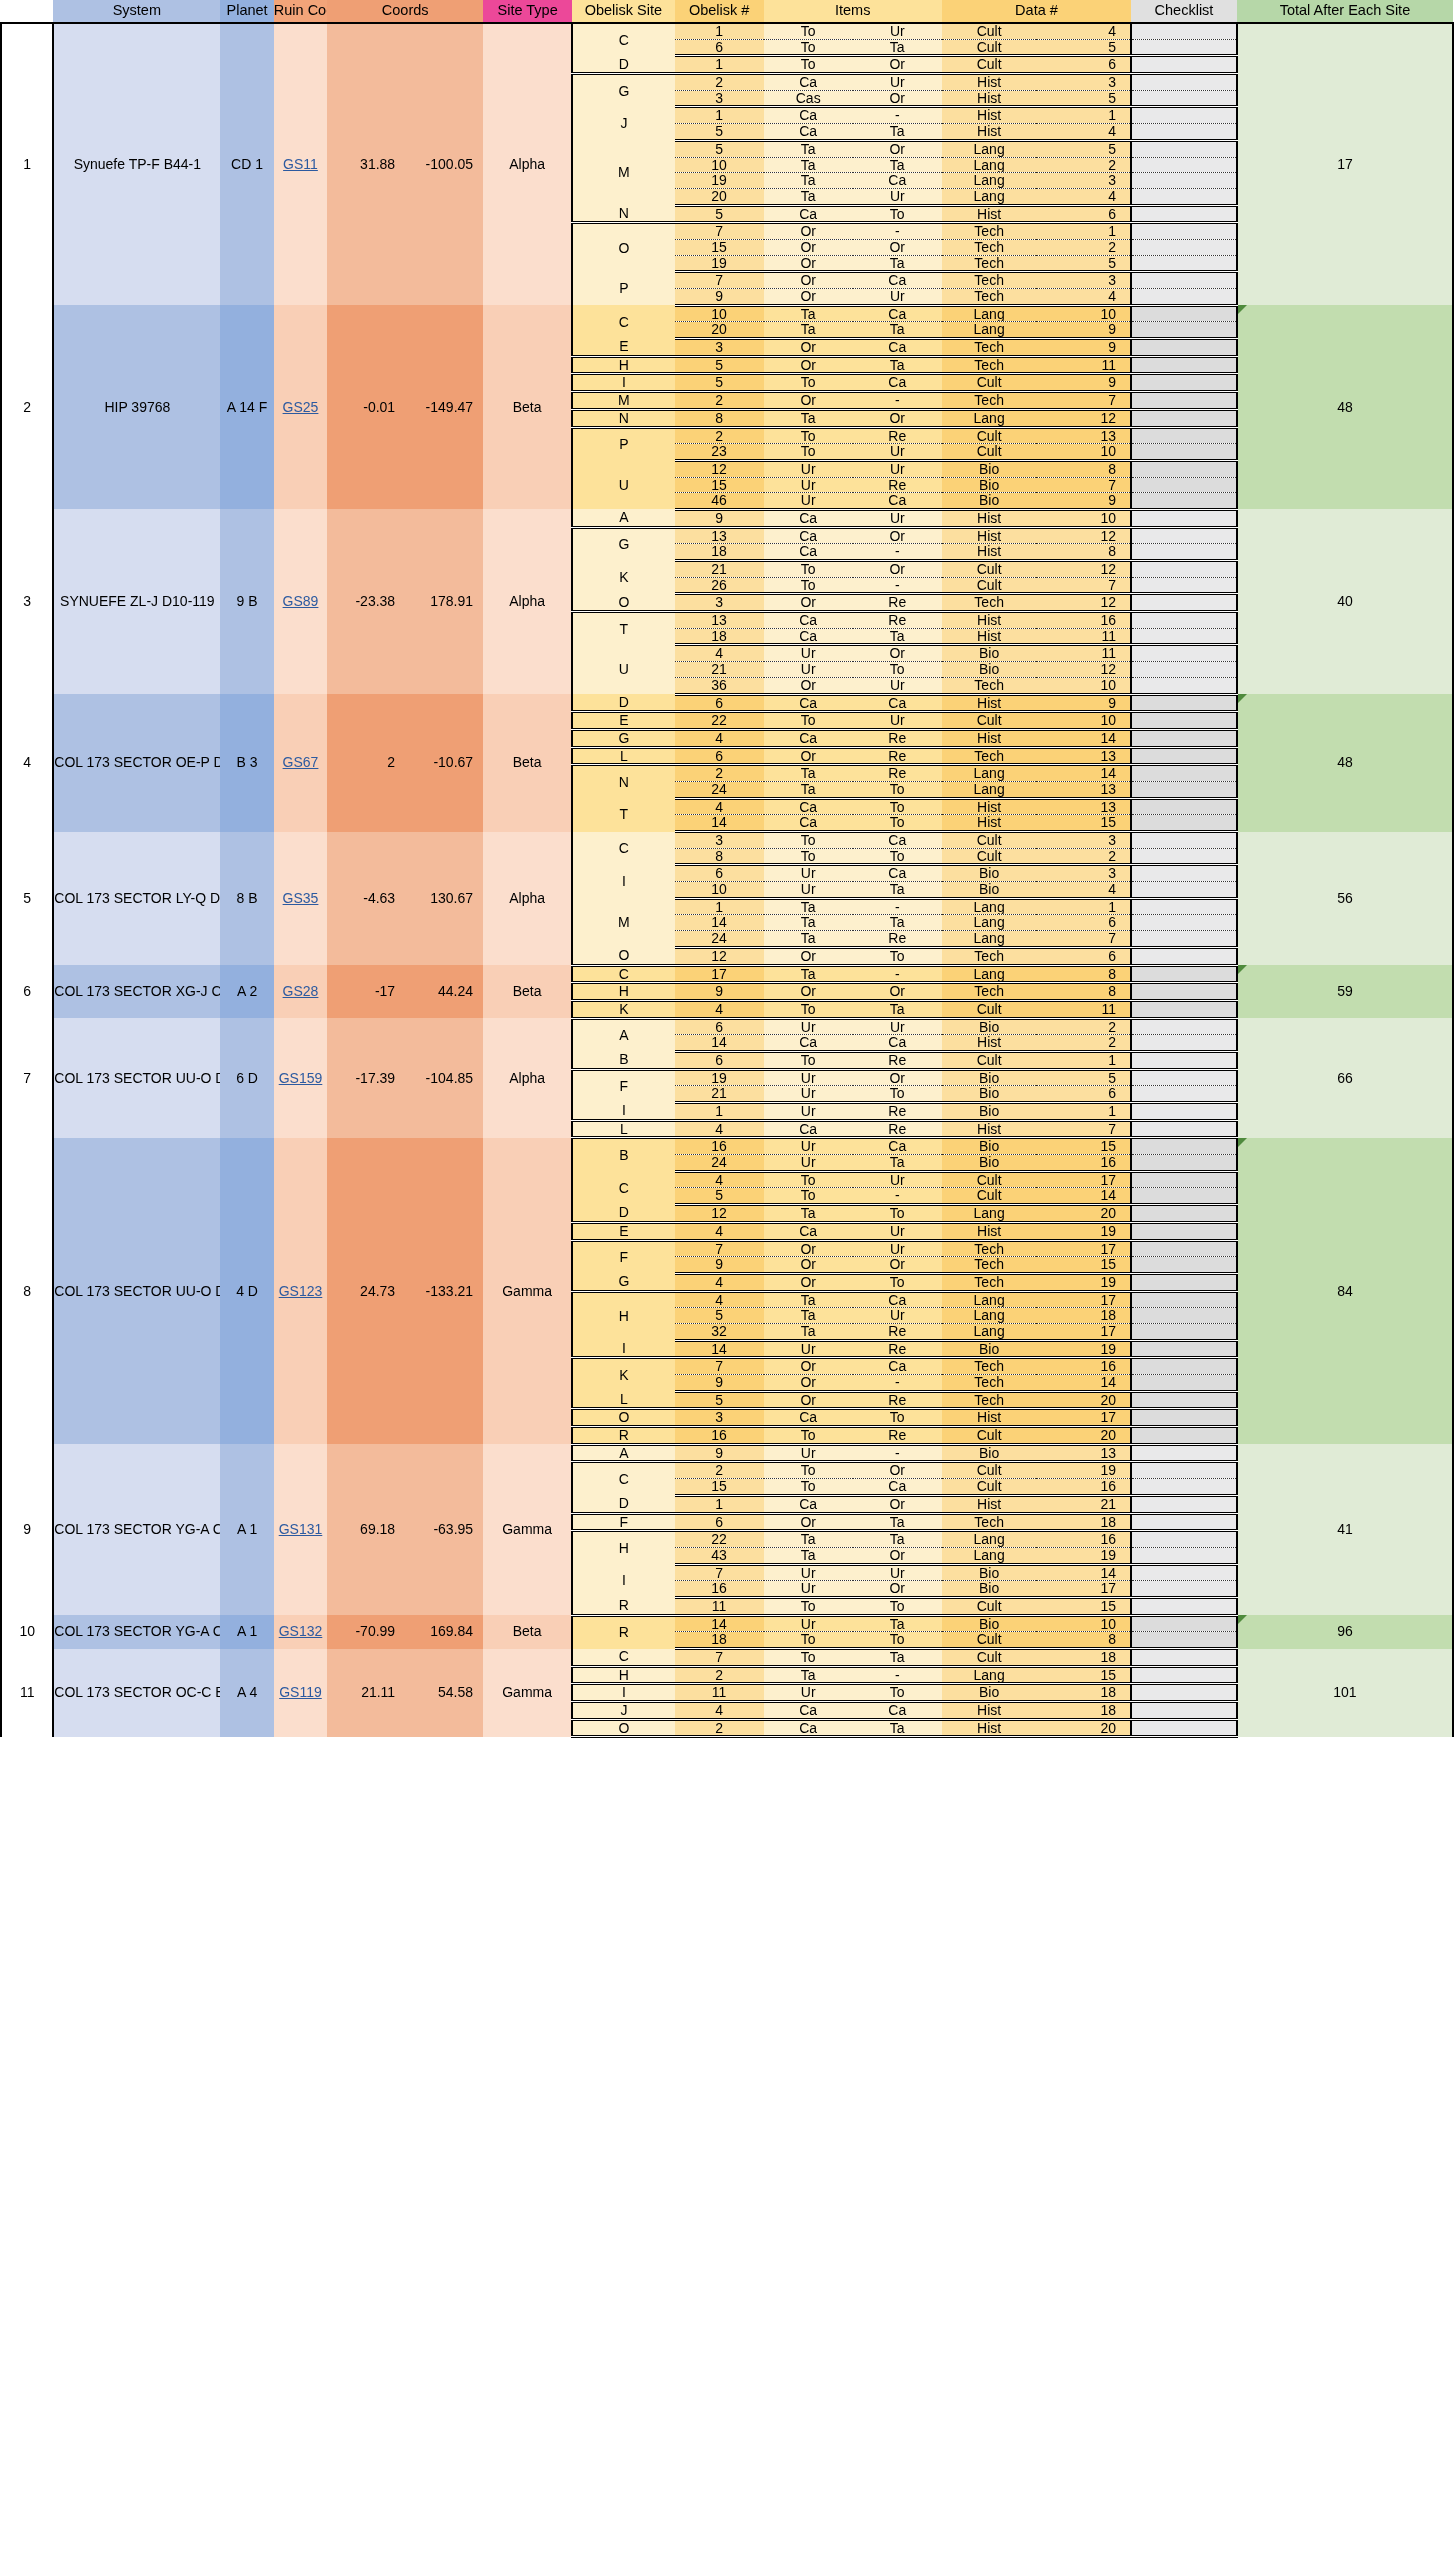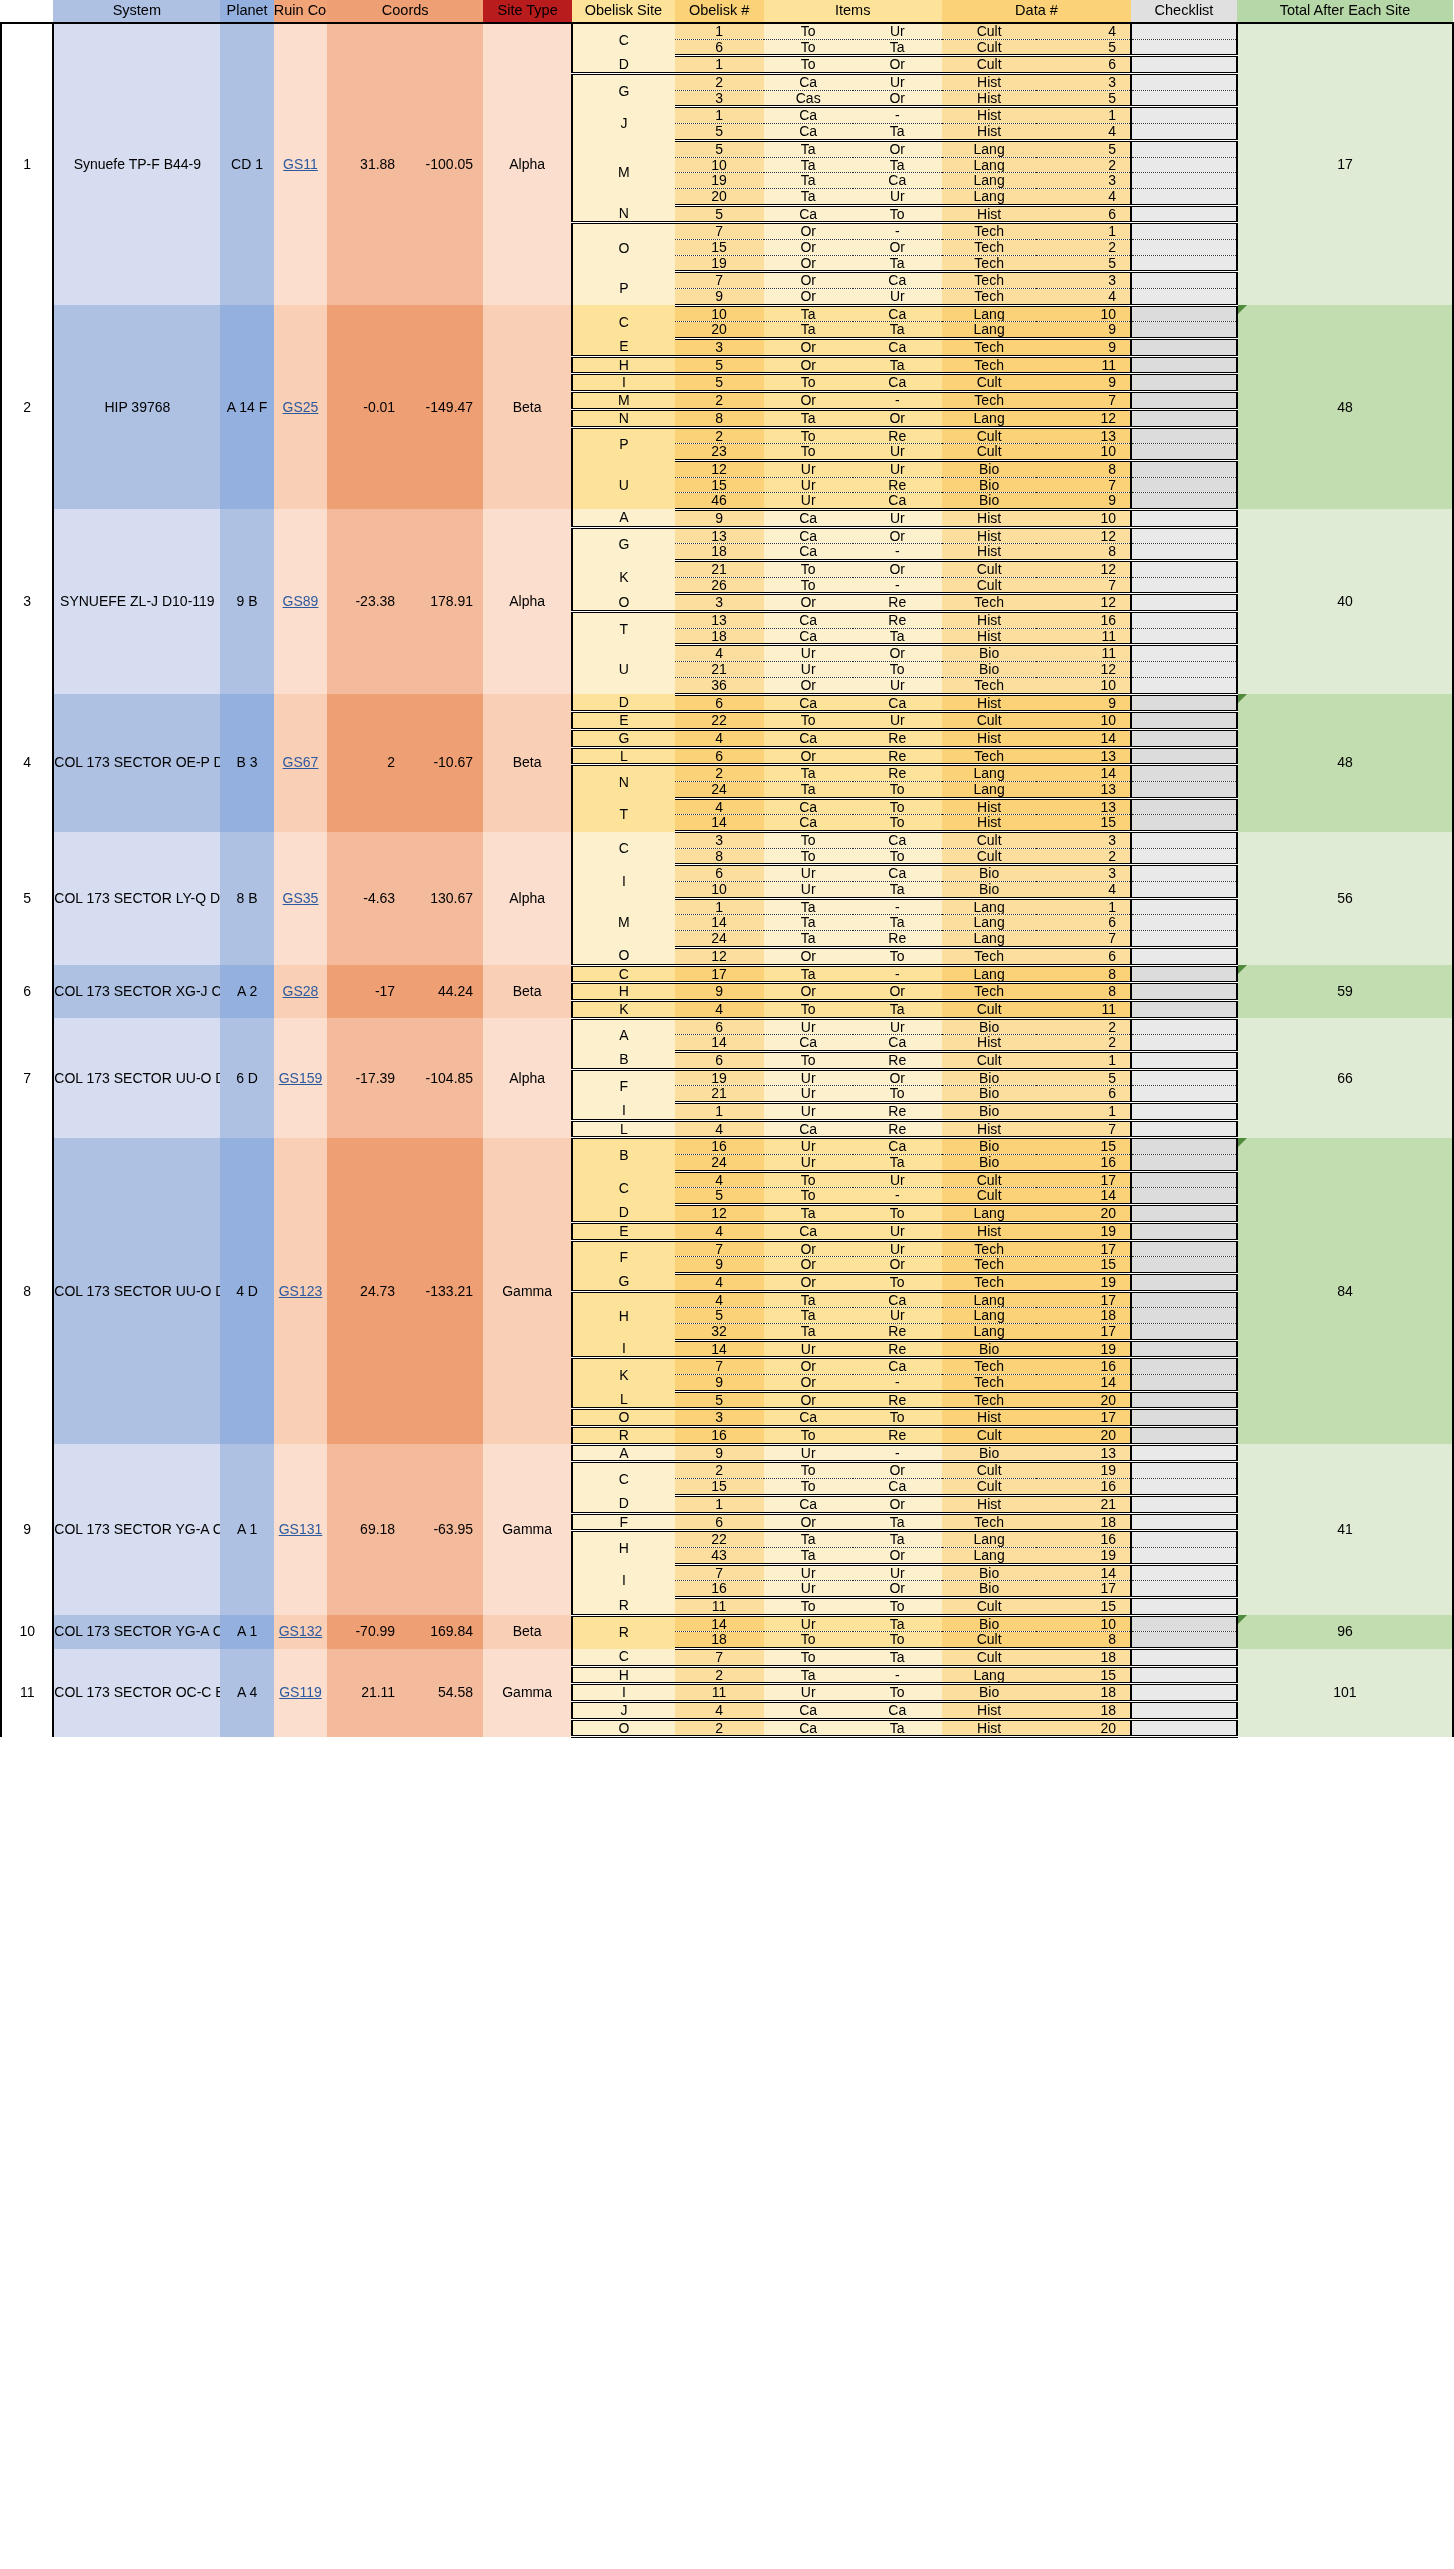--- a/index.html
+++ b/index.html
@@ -26,21 +26,21 @@
   col.c-chk{width:95px;}
   col.c-tot{width:194px;}
 
   
   .hdr td{height:22px;font-size:14.5px;border-bottom:2px solid #000;}
   .h-blank{background:#fff;border-bottom:2px solid #000;}
   .h-sys{background:#aec1e3;}
   .h-pla{background:#93b0de;}
   .h-ruin{background:#f2a479;}
   .h-coords{background:#ef9f74;}
-  .h-sitetype{background:#b91c1c;}
+  .h-sitetype{background:#ec4899;}
   .h-osite{background:#fde29a;}
   .h-onum{background:#fbd277;}
   .h-items{background:#fde29a;}
   .h-data{background:#fbd277;}
   .h-chk{background:#e0e0e0;}
   .h-tot{background:#b6d7a8;}
 
   
   .idx{background:#fff;border-left:2px solid #000;border-right:2px solid #000;}
   .sys{background:#d6ddf0;}
@@ -126,21 +126,21 @@
       <td class="h-onum">Obelisk #</td>
       <td class="h-items" colspan="2">Items</td>
       <td class="h-data" colspan="2">Data #</td>
       <td class="h-chk">Checklist</td>
       <td class="h-tot">Total After Each Site</td>
     </tr>
   </thead>
   <tbody id="tbody">
         <tr class="obrow grp-mid">
           <td class="idx" rowspan="17">1</td>
-          <td class="sys" rowspan="17">Synuefe TP-F B44-9</td>
+          <td class="sys" rowspan="17">Synuefe TP-F B44-1</td>
           <td class="pla" rowspan="17">CD 1</td>
           <td class="ruin" rowspan="17"><a href="#">GS11</a></td>
           <td class="cx" rowspan="17">31.88</td>
           <td class="cy" rowspan="17">-100.05</td>
           <td class="sitetype" rowspan="17">Alpha</td>
           <td class="osite" rowspan="2">C</td>
           <td class="onum">1</td>
           <td class="it">To</td>
           <td class="it">Ur</td>
           <td class="dcat">Cult</td>

